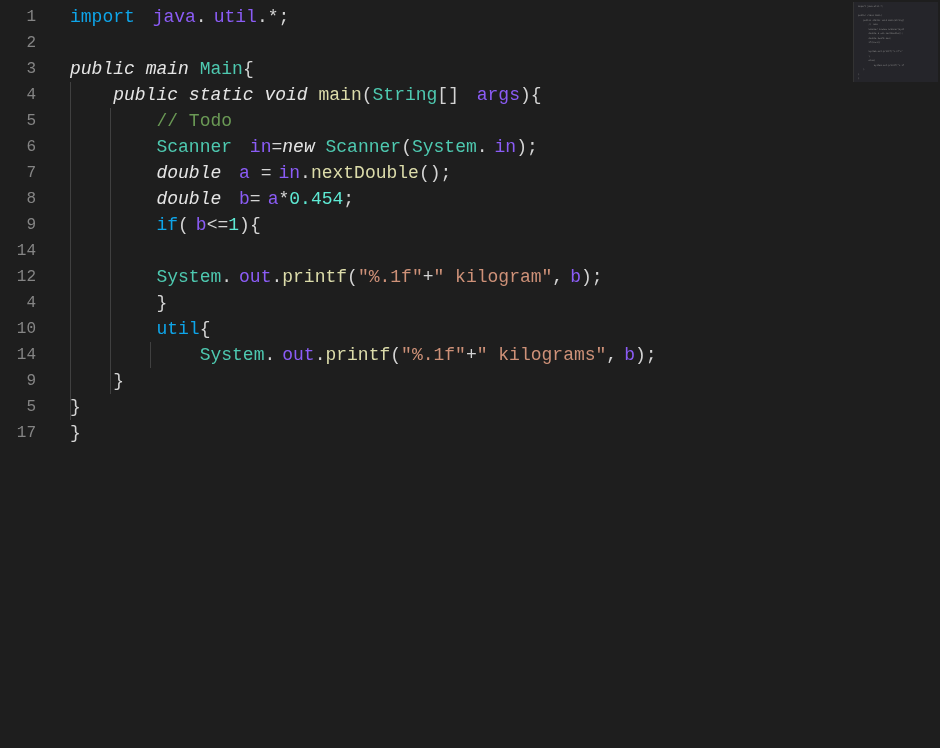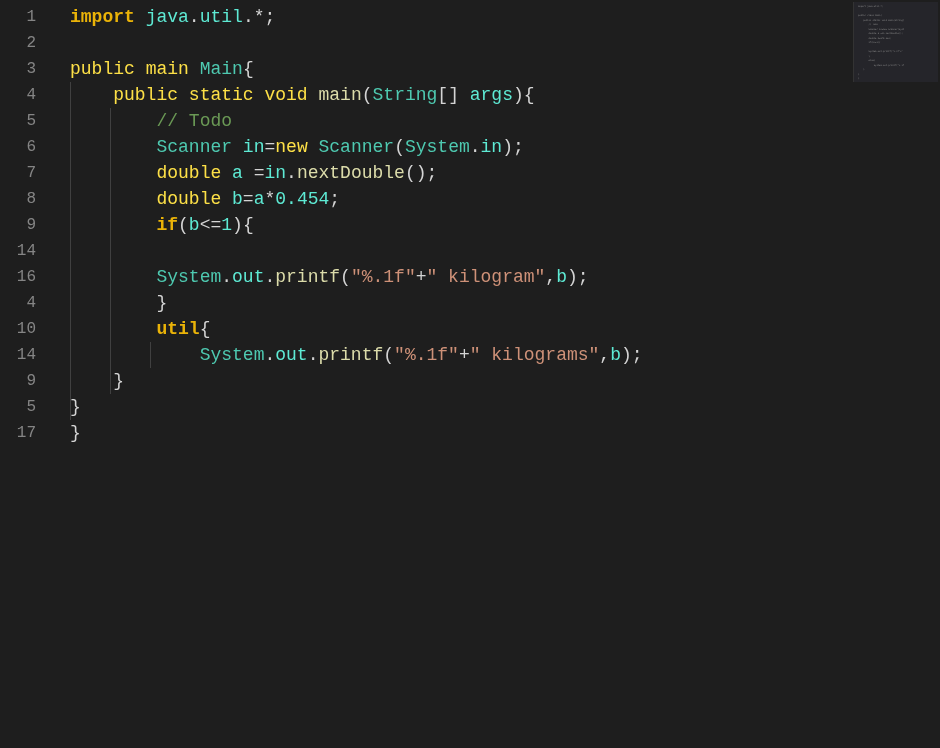--- a/index.html
+++ b/index.html
@@ -45,25 +45,25 @@
     white-space: pre;
     position: relative;
   }
   .indent-guide {
     position: absolute;
     top: 0;
     bottom: 0;
     width: 1px;
     background: #404040;
   }
-  .tok-key { color: #eab308; font-weight: bold; }       
-  .tok-mod { color: #fde047; }       
+  .tok-key { color: #0ea5e9; }       
+  .tok-mod { color: #e5e5e5; font-style: italic; }       
   .tok-type { color: #4ec9b0; }      
   .tok-func { color: #dcdcaa; }      
-  .tok-var { color: #5eead4; }       
+  .tok-var { color: #8b5cf6; margin-left: 7px; }       
   .tok-plain { color: #d4d4d4; }
   .tok-comment { color: #6a9955; }
   .tok-str { color: #ce9178; }
   .tok-num { color: #5eead4; }
   .tok-punc { color: #d4d4d4; }
   .minimap {
     position: absolute;
     top: 2px;
     right: 2px;
     width: 85px;
@@ -97,21 +97,21 @@
       <div class="ln">1</div>
       <div class="ln">2</div>
       <div class="ln">3</div>
       <div class="ln">4</div>
       <div class="ln">5</div>
       <div class="ln">6</div>
       <div class="ln">7</div>
       <div class="ln">8</div>
       <div class="ln">9</div>
       <div class="ln">14</div>
-      <div class="ln">16</div>
+      <div class="ln">12</div>
       <div class="ln">4</div>
       <div class="ln">10</div>
       <div class="ln">14</div>
       <div class="ln">9</div>
       <div class="ln">5</div>
       <div class="ln">17</div>
     </div>
 
   <div class="code" id="code">
       <div class="line"><span class="tok-key">import</span><span class="tok-plain"> </span><span class="tok-var">java</span><span class="tok-punc">.</span><span class="tok-var">util</span><span class="tok-punc">.*;</span></div>

